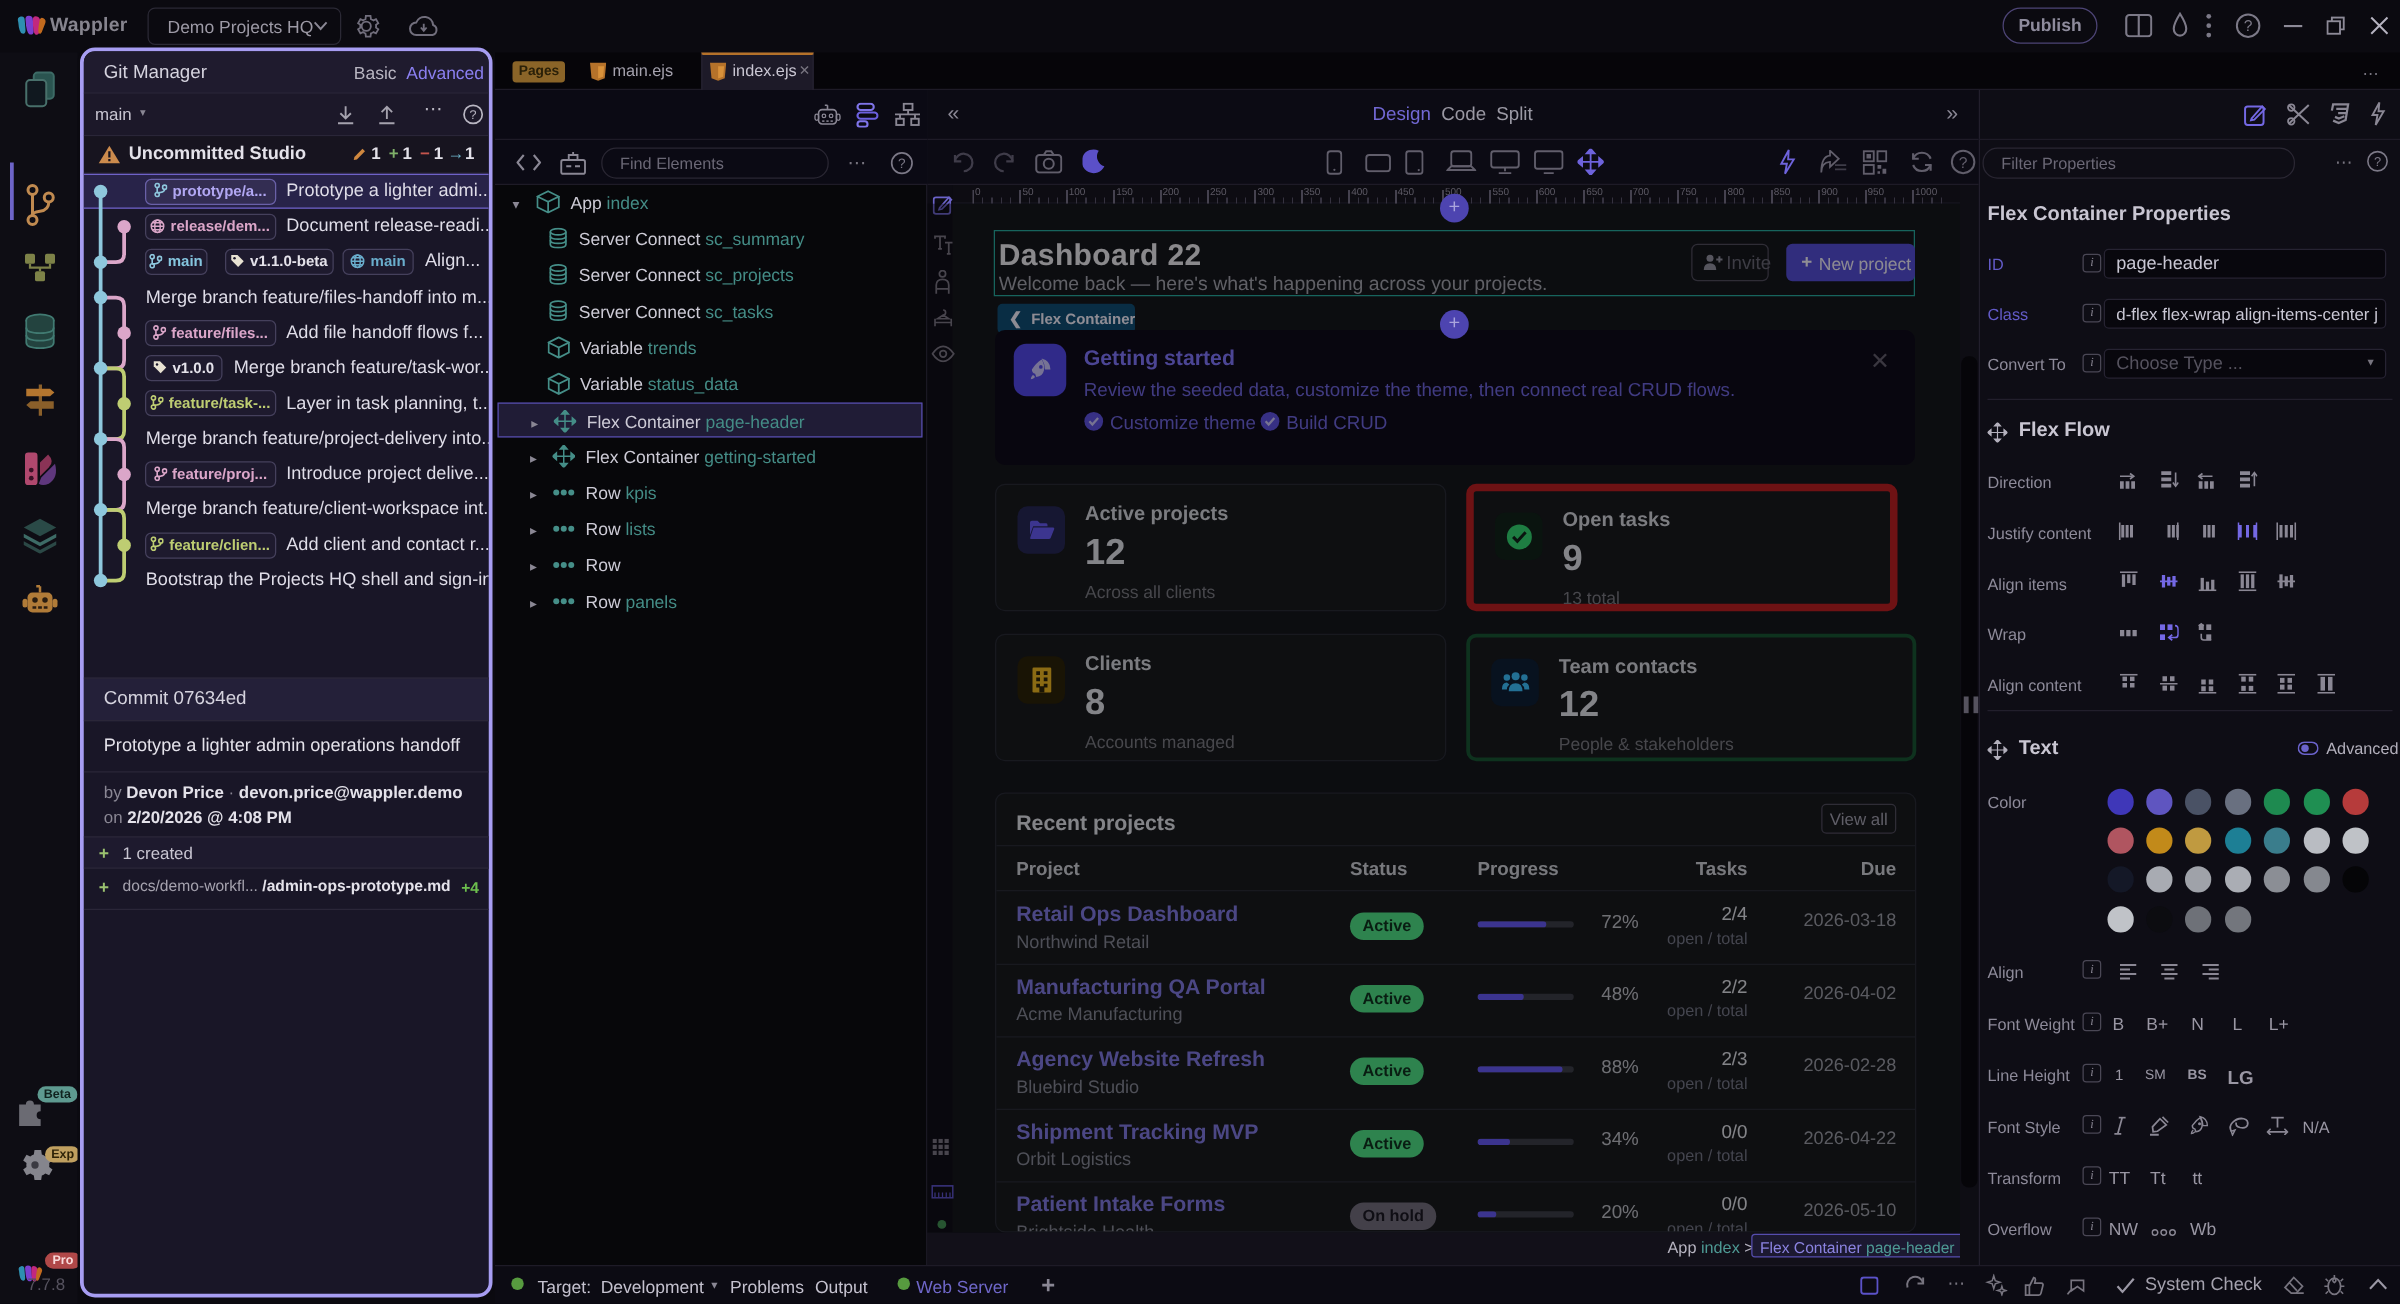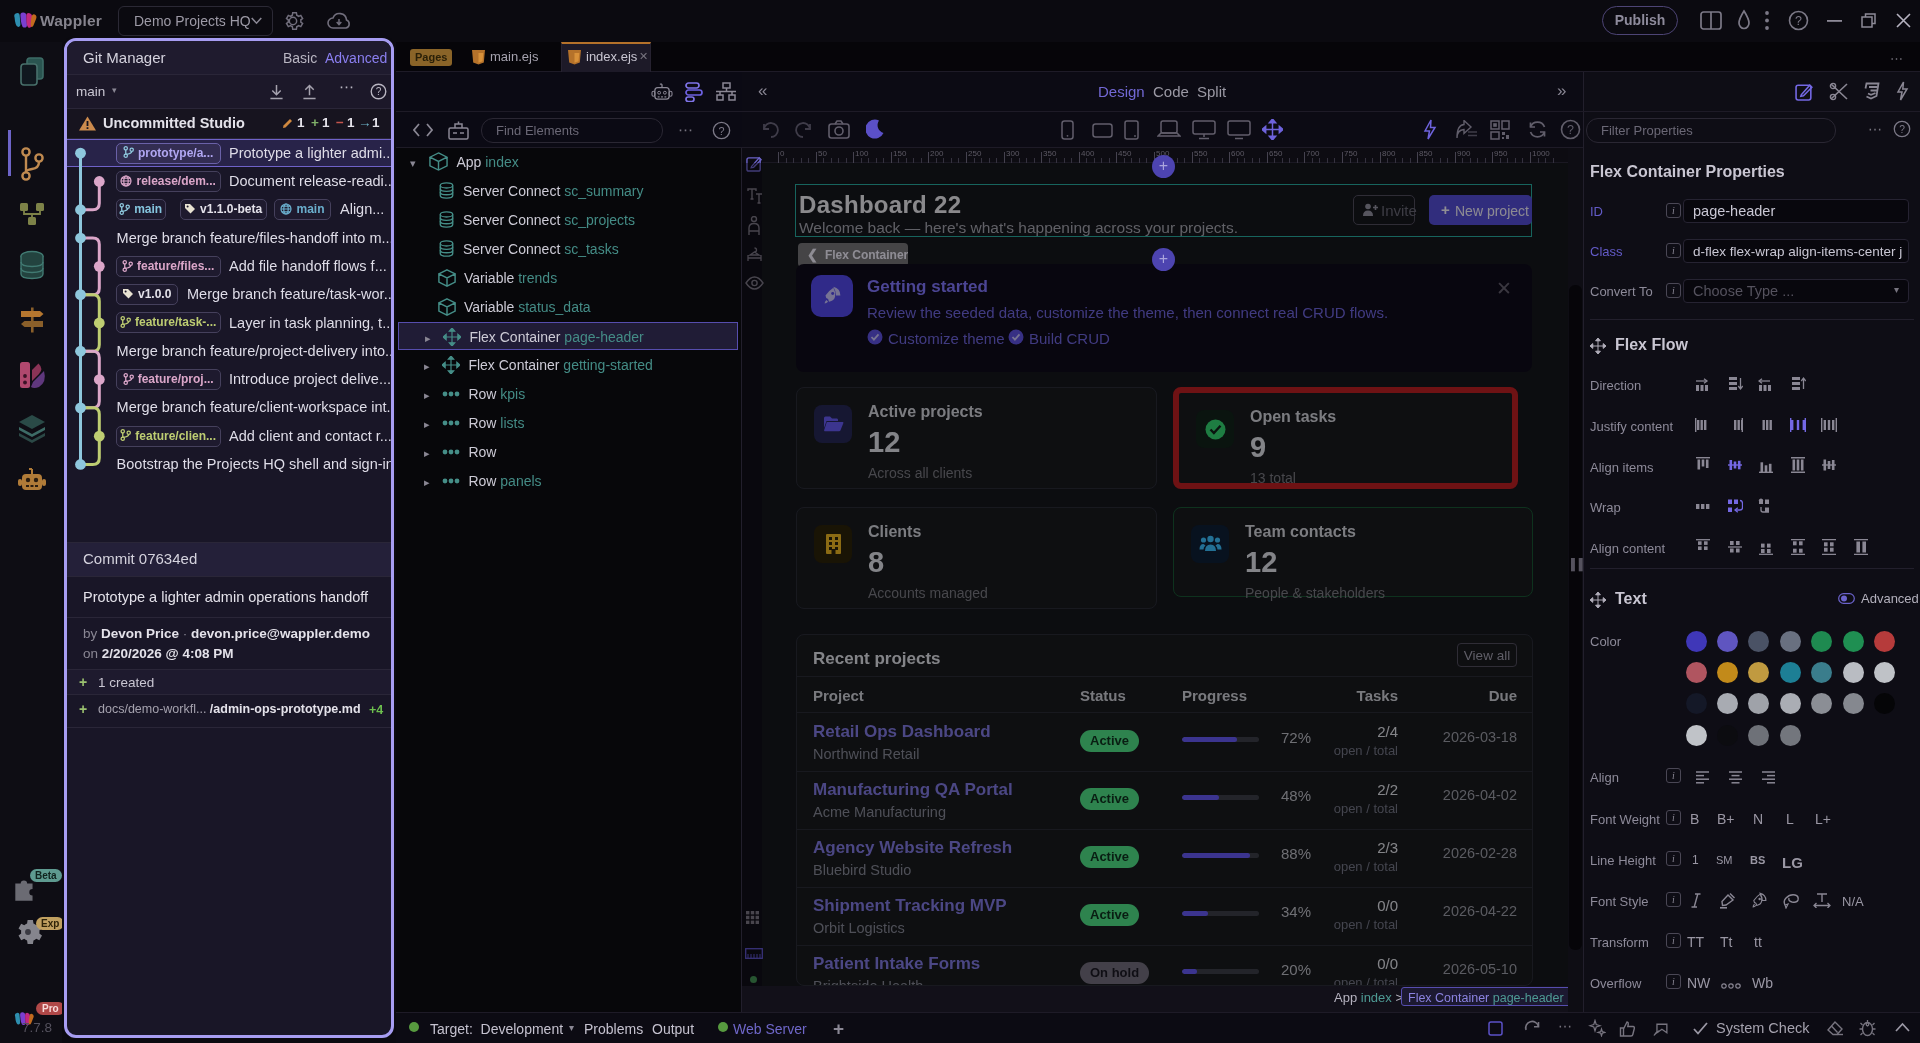--- a/index.html
+++ b/index.html
@@ -404,21 +404,21 @@
     <svg class="abs" style="left:620px;top:40px" width="17" height="13" viewBox="0 0 17 13">
         <circle cx="6" cy="3.5" r="2.8" fill="#8f909c"></circle>
         <path d="M1 13 Q1 7.5 6 7.5 Q11 7.5 11 13Z" fill="#8f909c"></path>
         <path d="M13.5 2 v5 M11 4.5 h5" stroke="#8f909c" stroke-width="1.6"></path>
       </svg>
     <span class="abs" style="left:639px;top:39px;font-size:15px;color:#64656f;">Invite</span>
     <span class="abs" style="left:687px;top:32px;width:103px;height:30px;background:#504ad0;border-radius:5px;"></span>
     <span class="abs" style="left:699px;top:38px;font-size:15px;color:#f2f1f8;font-weight:bold;">+</span>
     <span class="abs" style="left:713px;top:40px;font-size:14px;color:#eceaf4;">New project</span>
 
-    <div class="abs" style="left:56px;top:80px;width:110px;height:24px;background:#737373;border-radius:4px;color:#f0eef8;font-size:12px;font-weight:bold;line-height:24px;white-space:nowrap;overflow:hidden;"><span style="margin-left:9px;font-size:13px;">❮</span><span style="margin-left:7px;">Flex Container</span></div>
+    <div class="abs" style="left:56px;top:80px;width:110px;height:24px;background:#0c4a6e;border-radius:4px;color:#f0eef8;font-size:12px;font-weight:bold;line-height:24px;white-space:nowrap;overflow:hidden;"><span style="margin-left:9px;font-size:13px;">❮</span><span style="margin-left:7px;">Flex Container</span></div>
 
     <div class="abs" style="left:410px;top:85px;width:23px;height:23px;background:#4d44b0;border-radius:50%;color:#aaa4dd;font-size:16px;text-align:center;line-height:22px;z-index:4;">+</div>
     <div class="abs" style="left:410px;top:-8px;width:23px;height:23px;background:#4d44b0;border-radius:50%;color:#aaa4dd;font-size:16px;text-align:center;line-height:22px;z-index:4;">+</div>
 
     <div class="abs" style="left:54px;top:101px;width:736px;height:108px;background:#0a0713;border-radius:8px;">
       <div class="abs" style="left:15px;top:11px;width:42px;height:42px;background:#4f46e5;border-radius:10px;"></div>
       <svg class="abs" style="left:26px;top:21px" width="21" height="21" viewBox="0 0 24 24">
           <path d="M13 2 Q21 4 21 12 L16 12 Q16 7 13 2Z M15 13 Q14 18 8 19 L7 16 Q4 15 4 12 Q8 6 13 3 Q16 8 15 13Z" fill="#c7c3f8" transform="rotate(0 12 12)"></path>
           <circle cx="12.2" cy="9.8" r="1.7" fill="#4f46e5"></circle>
           <path d="M5 17 Q3 19 3 21 Q5 21 7 19" fill="#c7c3f8"></path>
@@ -467,21 +467,21 @@
           <rect x="4" y="9" width="3" height="3" fill="#271f02"></rect>
           <rect x="10" y="9" width="3" height="3" fill="#271f02"></rect>
           <rect x="4" y="14" width="3" height="3" fill="#271f02"></rect>
           <rect x="10" y="14" width="3" height="3" fill="#271f02"></rect>
           <rect x="6.5" y="16" width="4" height="5" fill="#271f02"></rect>
         </svg>
       <span class="abs" style="left:71px;top:15px;font-size:16px;font-weight:bold;color:#cfd2d6;">Clients</span>
       <span class="abs" style="left:71px;top:38px;font-size:29px;font-weight:bold;color:#dde0e4;">8</span>
       <span class="abs" style="left:71px;top:77px;font-size:14px;color:#76787c;">Accounts managed</span>
     </div>
-    <div class="abs" style="left:431px;top:344px;width:360px;height:90px;background:#141718;border:1px solid #14532d;border-radius:8px;">
+    <div class="abs" style="left:431px;top:344px;width:360px;height:102px;background:#141718;border:3px solid #14532d;border-radius:8px;">
       <div class="abs" style="left:17px;top:17px;width:38px;height:38px;background:#091c30;border-radius:8px;"></div>
       <svg class="abs" style="left:25px;top:27px" width="23" height="17" viewBox="0 0 23 17">
           <circle cx="11.5" cy="4" r="3.2" fill="#38bdf8"></circle>
           <circle cx="4.5" cy="5" r="2.6" fill="#38bdf8"></circle>
           <circle cx="18.5" cy="5" r="2.6" fill="#38bdf8"></circle>
           <path d="M6 16 Q6 9.5 11.5 9.5 Q17 9.5 17 16Z" fill="#38bdf8"></path>
           <path d="M0.5 14.5 Q0.5 9 4.5 9 L6.5 10.5 Q4.5 12 4.5 14.5Z" fill="#38bdf8"></path>
           <path d="M22.5 14.5 Q22.5 9 18.5 9 L16.5 10.5 Q18.5 12 18.5 14.5Z" fill="#38bdf8"></path>
         </svg>
       <span class="abs" style="left:71px;top:15px;font-size:16px;font-weight:bold;color:#cfd2d6;">Team contacts</span>

